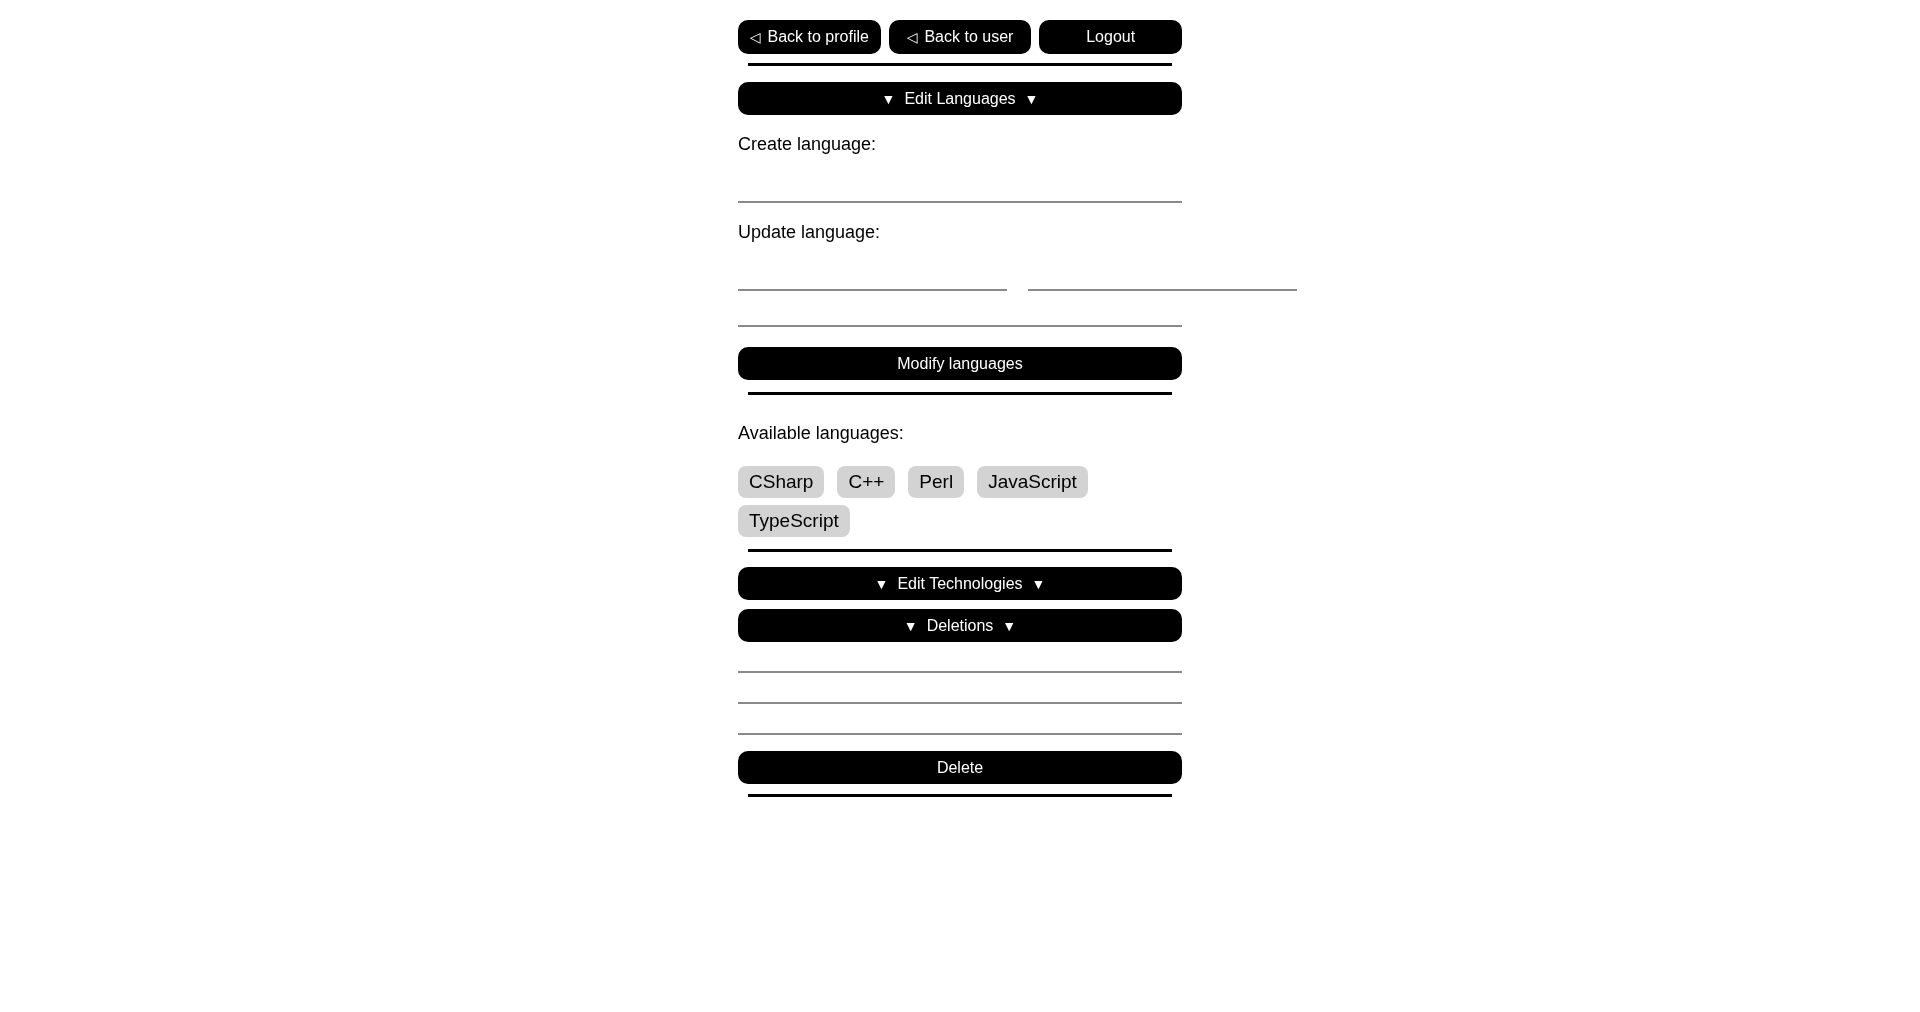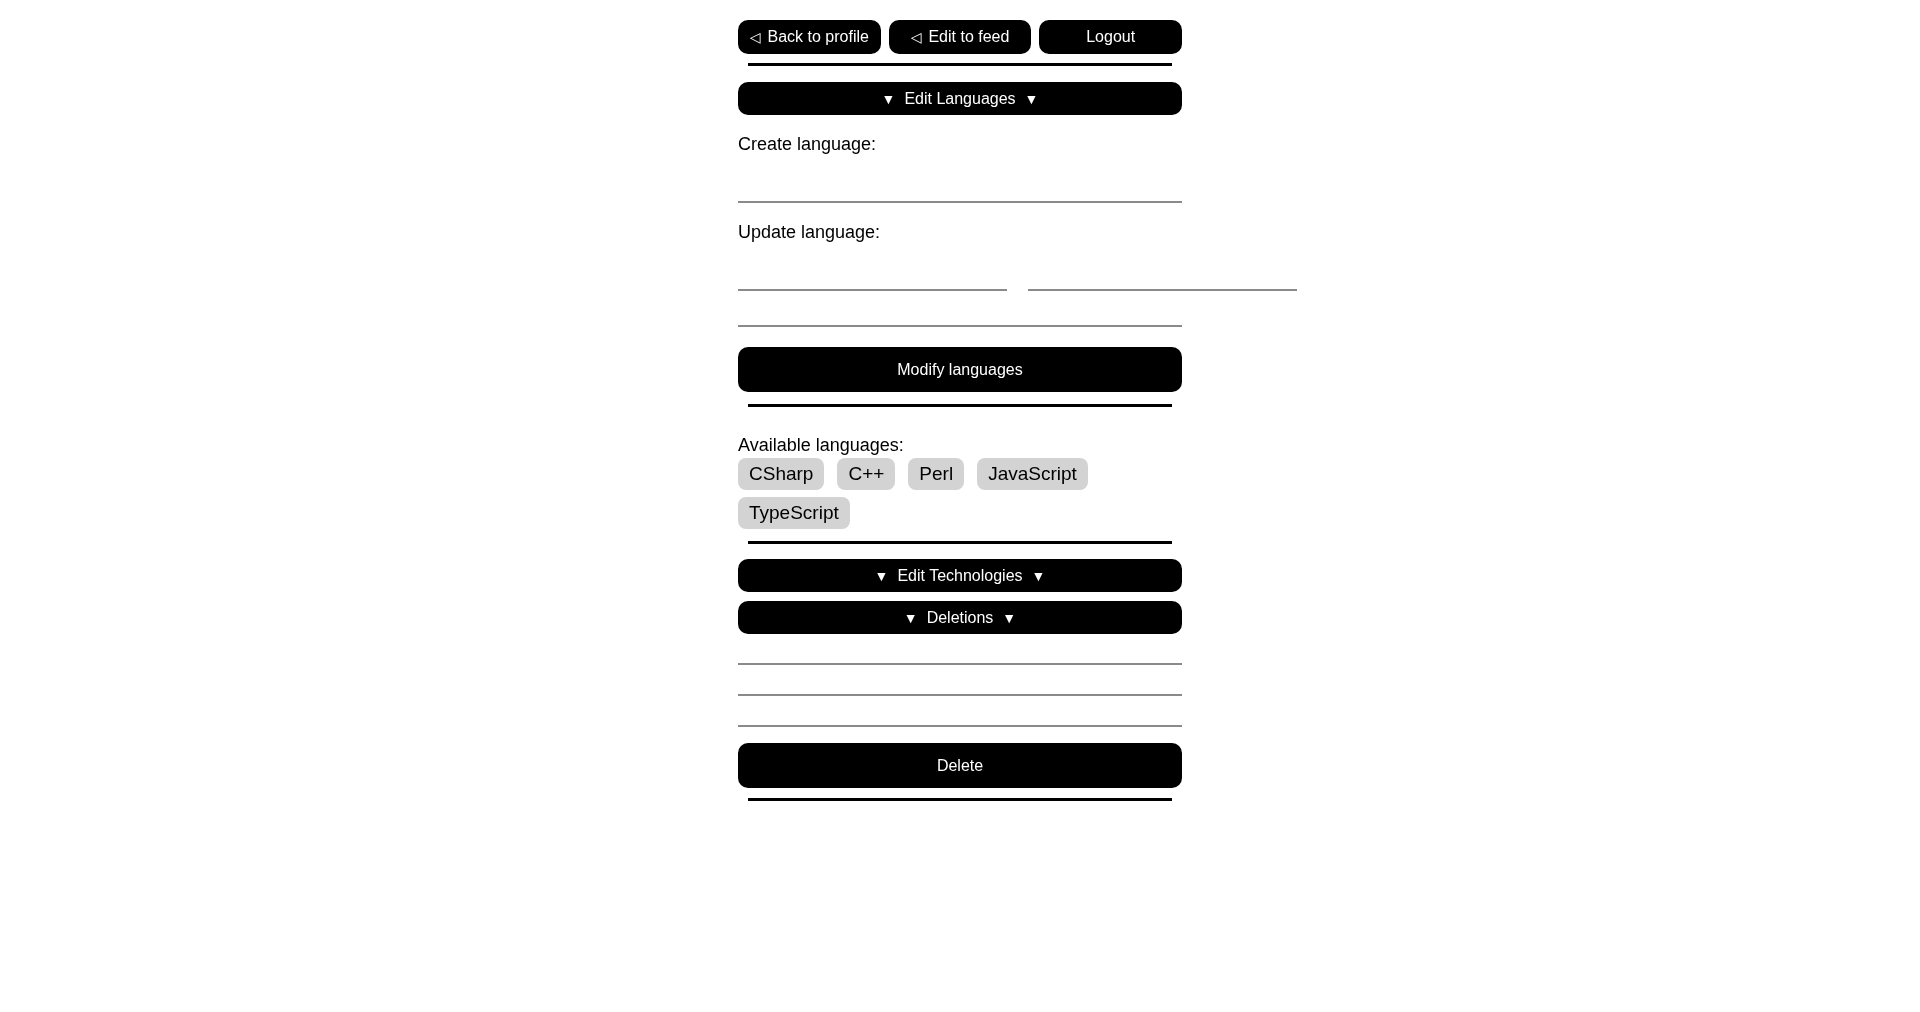--- a/index.html
+++ b/index.html
@@ -40,21 +40,21 @@
   }
   .toggle-btn {
     width: 100%;
     height: 33px;
     font-size: 16px;
     gap: 9px;
   }
   .toggle-btn.stacked { margin-top: 9px; }
   .primary-btn {
     width: 100%;
-    height: 45px;
+    height: 33px;
     font-size: 16px;
     margin-top: 20px;
   }
   .deletions .primary-btn { margin-top: 16px; }
   .tri { font-size: 14px; line-height: 1; }
   
   hr.divider {
     border: 0;
     border-top: 3px solid #000000;
     margin: 12px 10px;
@@ -86,21 +86,21 @@
   .pair { display: flex; gap: 21px; }
   .pair .underline-input { flex: 1; width: auto; }
   .deletions .field-label { margin: 28px 0 6px; }
   .deletions .field-label:first-child { margin-top: 24px; }
   .deletions .underline-input { height: 31px; }
   
   .chips {
     display: flex;
     flex-wrap: wrap;
     gap: 7px 13px;
-    margin-top: 0;
+    margin-top: 20px;
   }
   .chip {
     background: #d3d3d3;
     color: #000000;
     border: 0;
     border-radius: 8px;
     padding: 3px 11px;
     font-size: 19px;
     line-height: 26px;
     font-family: inherit;
@@ -114,21 +114,21 @@
 <div class="container">
 
   
   <div class="toolbar">
     <button class="btn">
       <span class="tri">◁</span>
       <span>Back to profile</span>
     </button>
     <button class="btn">
       <span class="tri">◁</span>
-      <span>Edit to feed</span>
+      <span>Back to user</span>
     </button>
     <button class="btn">
       <span>Logout</span>
     </button>
   </div>
 
   <hr class="divider top">
 
   
   <button class="btn toggle-btn">

